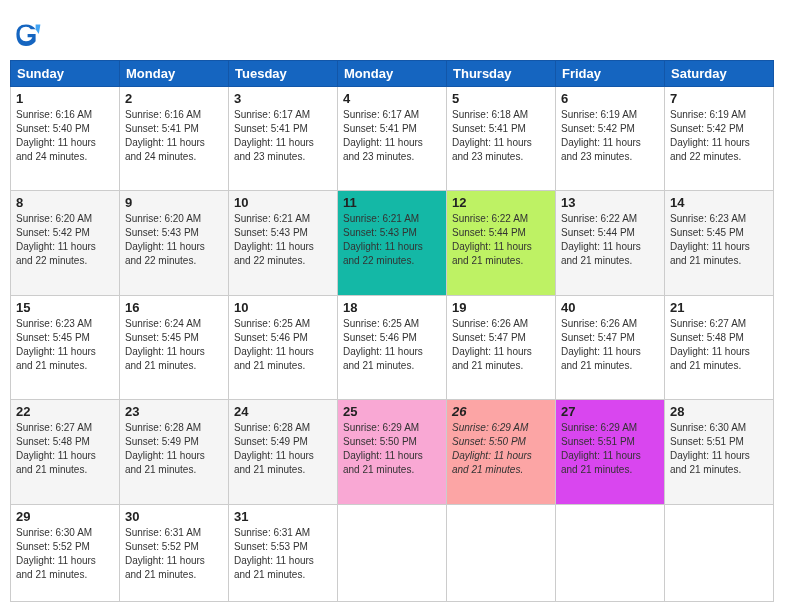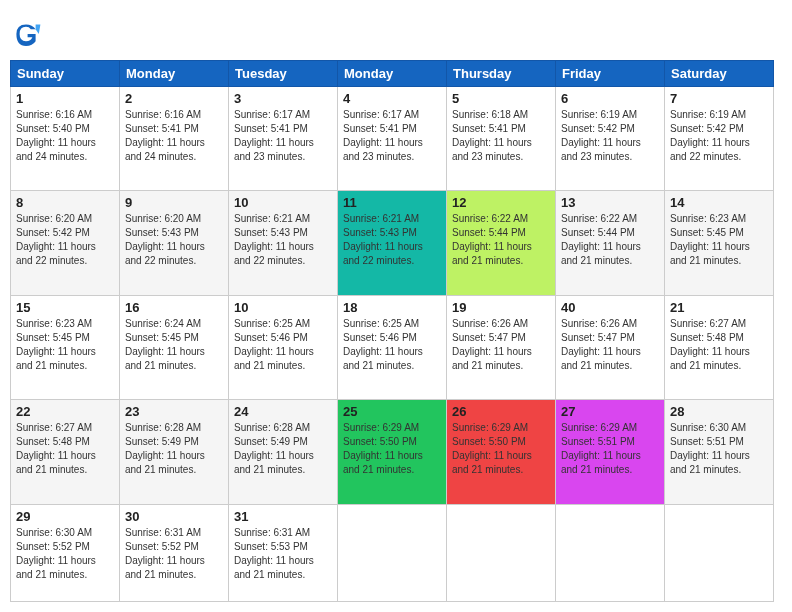--- a/index.html
+++ b/index.html
@@ -326,29 +326,29 @@
         </div>
       </td>
           <td style="background: rgb(245, 245, 245);">
         <span class="day-num">24</span>
         <div class="day-info">
           <span>Sunrise: 6:28 AM</span><br>
           <span>Sunset: 5:49 PM</span><br>
           <span>Daylight: 11 hours and 21 minutes.</span>
         </div>
       </td>
-          <td style="background: #22c55e;">
+          <td style="background: #f9a8d4;">
         <span class="day-num">25</span>
         <div class="day-info">
           <span>Sunrise: 6:29 AM</span><br>
           <span>Sunset: 5:50 PM</span><br>
           <span>Daylight: 11 hours and 21 minutes.</span>
         </div>
       </td>
-          <td style="background: #ef4444;">
+          <td style="background: #fca5a5; font-style: italic;">
         <span class="day-num">26</span>
         <div class="day-info">
           <span>Sunrise: 6:29 AM</span><br>
           <span>Sunset: 5:50 PM</span><br>
           <span>Daylight: 11 hours and 21 minutes.</span>
         </div>
       </td>
           <td style="background: #d946ef;">
         <span class="day-num">27</span>
         <div class="day-info">

